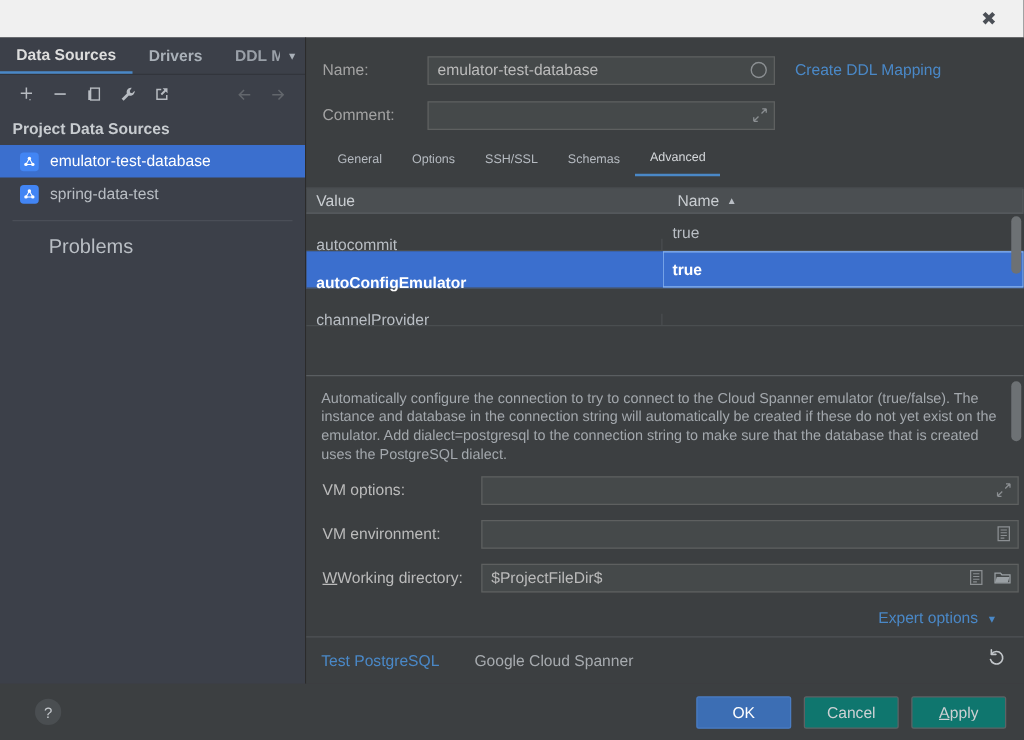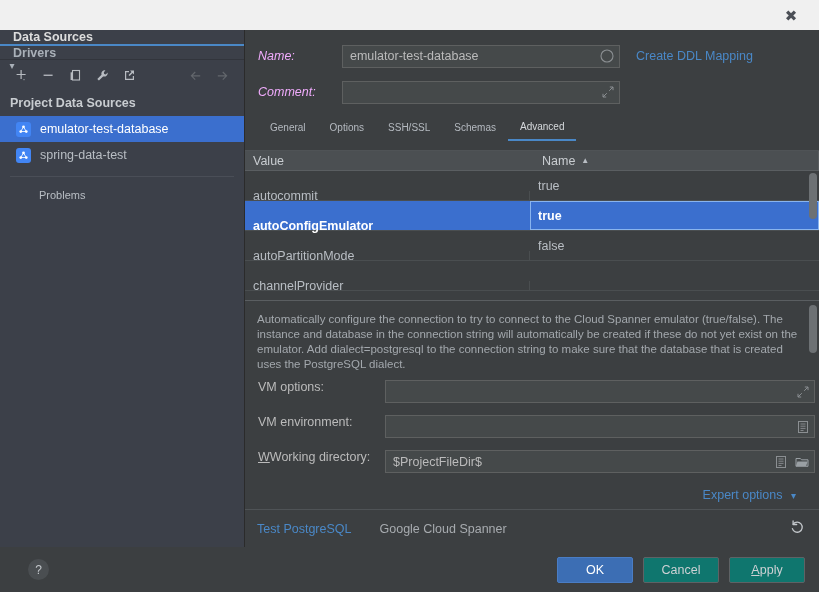--- a/index.html
+++ b/index.html
@@ -24,21 +24,20 @@
 
   
   .sidebar {
     position: absolute; left: 0; top: 30px; width: 245px; height: 517px;
     background: #3c4049;
     border-right: 1px solid #2b2b2b;
   }
   .tabstrip {
     position: relative; height: 30px; display: flex; align-items: stretch;
     border-bottom: 1px solid #32353c;
-    flex-direction: column;
   }
   .stab {
     display: flex; align-items: center; padding: 0 13px;
     font-size: 12.5px; color: #a9b0b8; font-weight: bold; cursor: pointer;
     white-space: nowrap;
   }
   .stab.active { color: #ddd; border-bottom: 2px solid #4a88c7; }
   .stab.clipped { color: #9aa0a8; max-width: 54px; overflow: hidden; padding-right: 2px; }
   .tab-chevron {
     display: flex; align-items: center; justify-content: center;
@@ -64,30 +63,30 @@
     height: 26px; display: flex; align-items: center; gap: 9px;
     padding-left: 16px; font-size: 12.5px; color: #b9bec4; cursor: pointer;
   }
   .ds-item.selected { background: #3b6fce; color: #ffffff; }
   .ds-icon {
     width: 15px; height: 15px; border-radius: 3px; background: #4285f4;
     display: flex; align-items: center; justify-content: center; flex: 0 0 auto;
   }
   .sb-sep { height: 1px; background: #4a4e57; margin: 8px 10px 0 10px; }
   .sb-problems {
-    font-size: 11px; color: #b9bec4; padding: 12px 0 0 39px; cursor: pointer;
+    font-size: 16px; color: #b9bec4; padding: 12px 0 0 39px; cursor: pointer;
   }
 
   
   .main {
     position: absolute; left: 245px; top: 30px; width: 574px; height: 517px;
     background: #3c3f41;
   }
   .field-row { display: flex; align-items: center; height: 24px; margin: 0 0 0 0; }
-  .field-label { font-size: 12.5px; color: #f0abfc; font-style: italic; }
+  .field-label { font-size: 12.5px; color: #a3a3a3; }
   .txtfield {
     position: relative; background: #45494a; border: 1px solid #5e6060;
     height: 23px; display: flex; align-items: center;
     font-size: 12.5px; color: #bbbbbb; padding: 0 22px 0 7px;
   }
   .fld-icon {
     position: absolute; right: 5px; top: 50%; transform: translateY(-50%);
     color: #8b8f92; display: flex; align-items: center; cursor: pointer;
   }
   .link { color: #4a88c7; font-size: 12.5px; cursor: pointer; }
@@ -132,21 +131,21 @@
   .desc {
     font-size: 11.5px; color: #a3a8ad; line-height: 15px;
     padding: 11px 20px 0 12px;
   }
 
   
   .sbar { position: absolute; width: 8px; background: #6d7174; border-radius: 4px; }
 
   
   .vmarea { position: absolute; left: 0; top: 350px; width: 574px; }
-  .vmrow { display: flex; height: 24px; margin-bottom: 11px; }
+  .vmrow { display: flex; align-items: center; height: 24px; margin-bottom: 11px; }
   .vmlabel { font-size: 12.5px; color: #bbbbbb; width: 127px; }
   .mn { text-decoration: underline; }
   .expert { text-align: right; padding-right: 23px; }
 
   
   .teststrip {
     position: absolute; left: 0; bottom: 0; width: 574px; height: 38px;
     border-top: 1px solid #4f5356; display: flex; align-items: center;
     padding: 0 14px 0 12px;
   }
@@ -320,24 +319,20 @@
         </div>
       </div>
 
       <div class="trow">
         <div class="td c1">autocommit</div>
         <div class="td c2">true</div>
       </div>
       <div class="trow selected">
         <div class="td c1">autoConfigEmulator</div>
         <div class="td c2">true</div>
-      </div>
-      <div class="trow">
-        <div class="td c1">autoPartitionMode</div>
-        <div class="td c2">false</div>
       </div>
       <div class="trow">
         <div class="td c1">channelProvider</div>
         <div class="td c2"></div>
       </div>
 
       <div class="sbar" style="right:2px; top:22px; height:46px;"></div>
     </div>
 
     <div class="descwrap">

